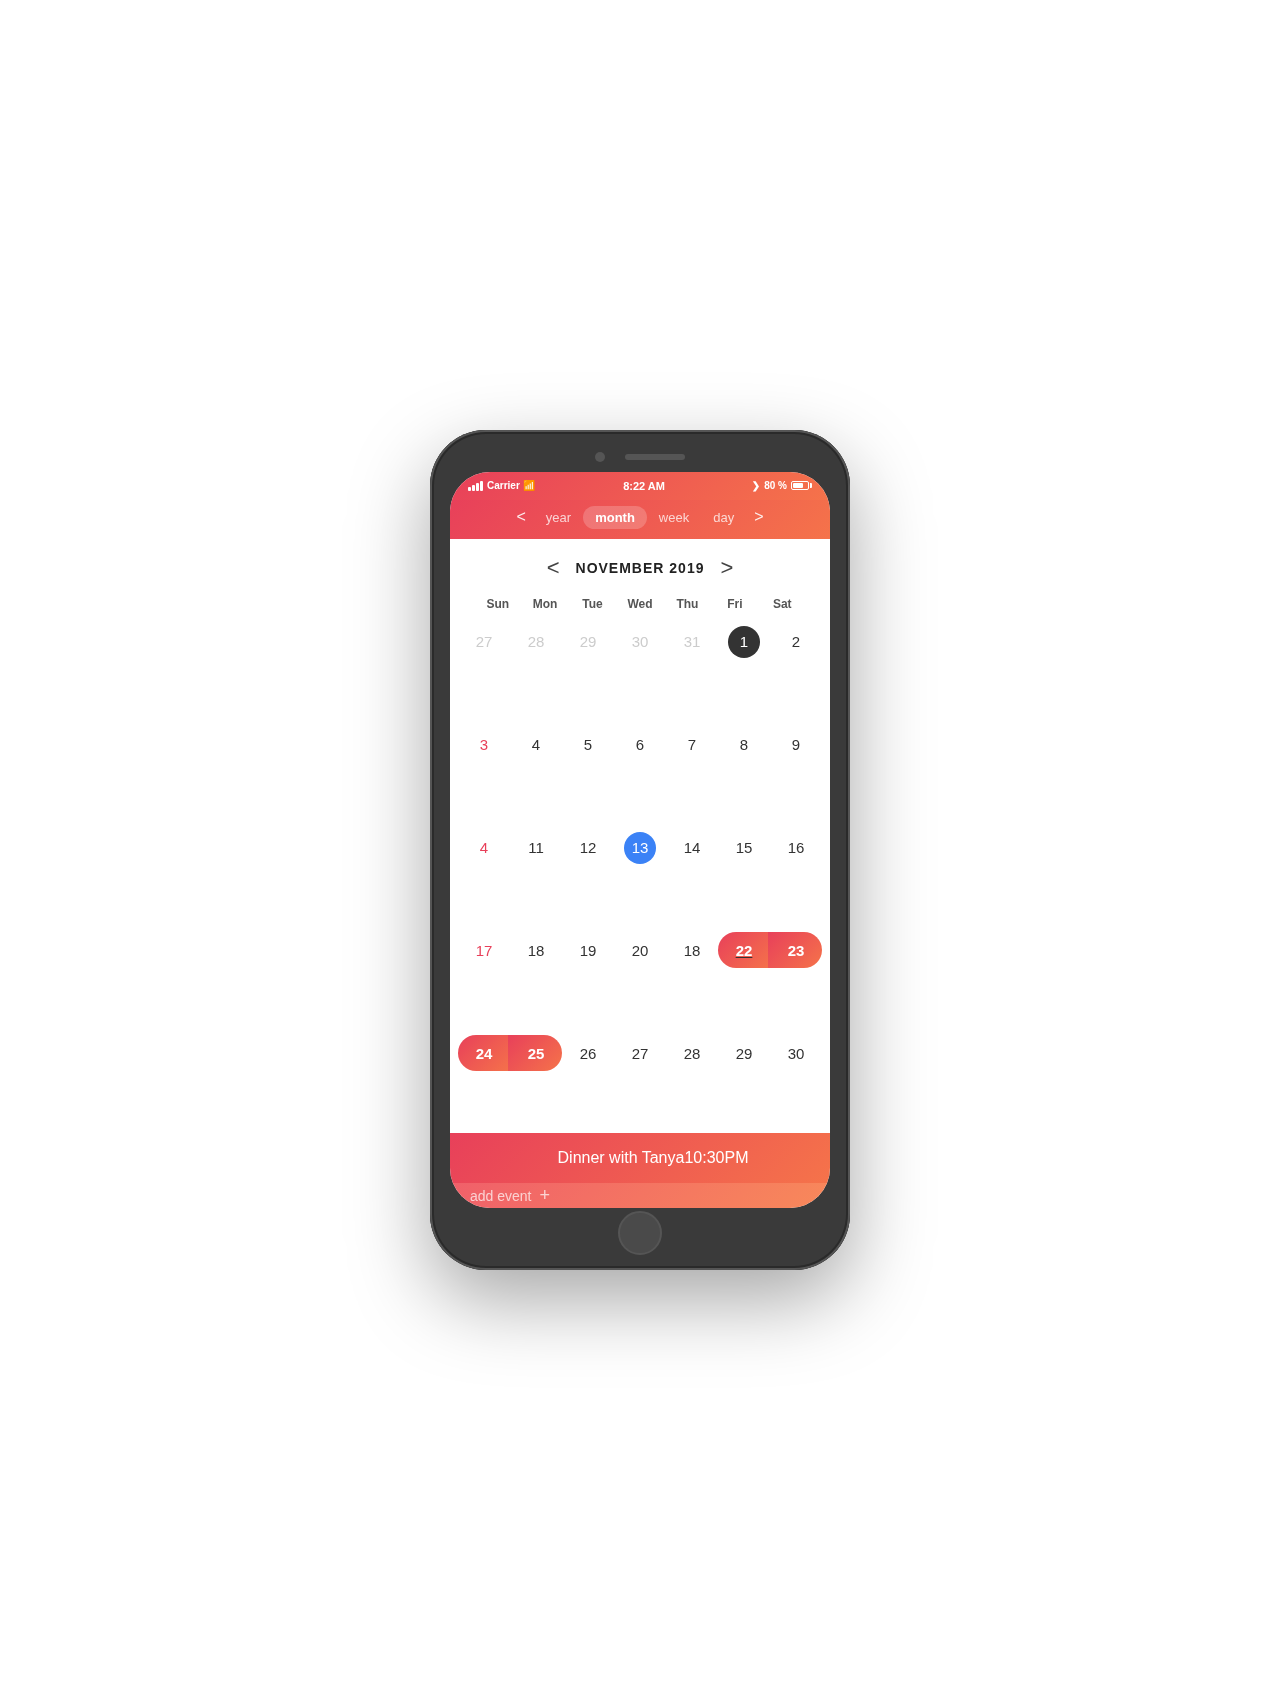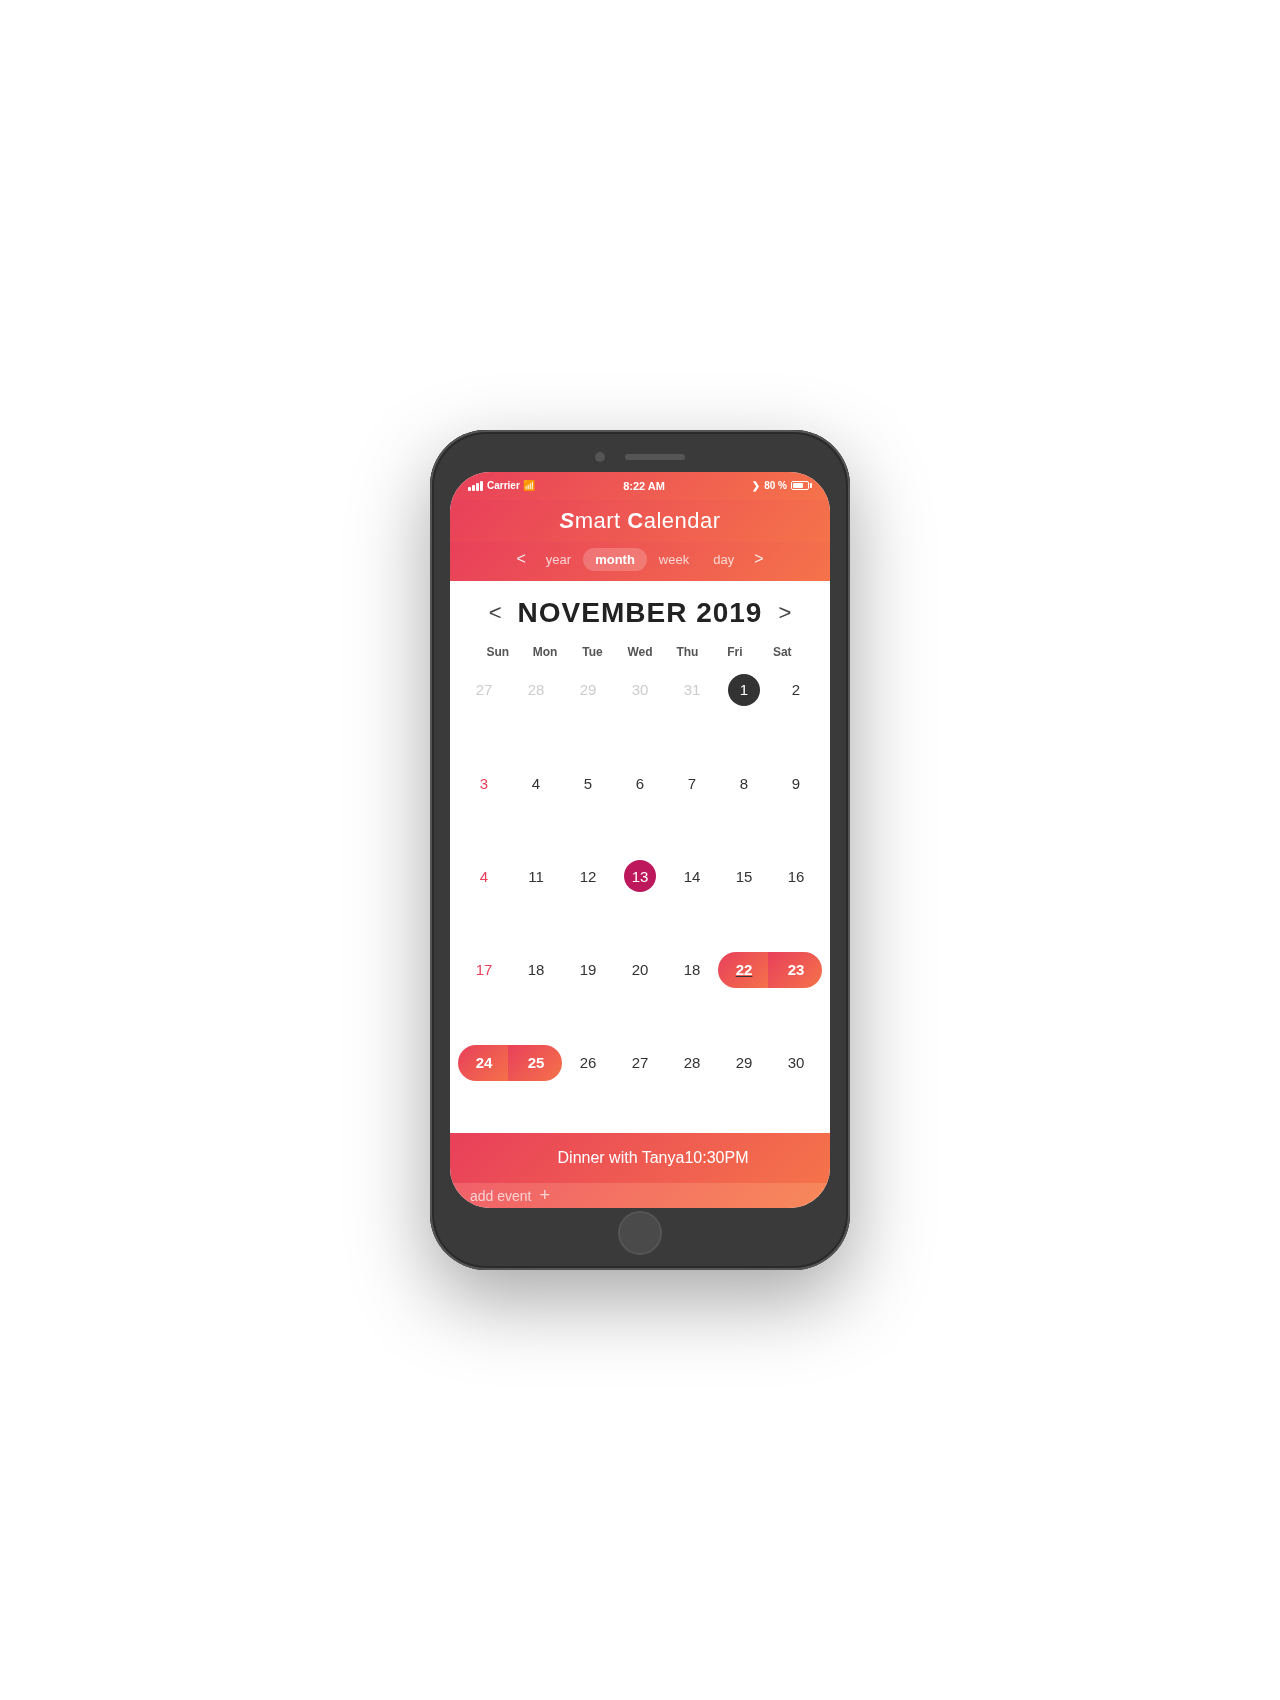--- a/index.html
+++ b/index.html
@@ -168,21 +168,21 @@
       padding: 16px 20px 8px;
       gap: 16px;
     }
     .month-chevron {
       font-size: 22px;
       color: #444;
       cursor: pointer;
       font-weight: 300;
     }
     .month-title {
-      font-size: 28px;
+      font-size: 14px;
       font-weight: 700;
       color: #222;
       letter-spacing: 1px;
     }
 
     
     .day-headers {
       display: grid;
       grid-template-columns: repeat(7, 1fr);
       padding: 4px 24px;
@@ -222,21 +222,21 @@
       background: #333;
       color: #fff;
       width: 32px;
       height: 32px;
       border-radius: 50%;
       display: flex;
       align-items: center;
       justify-content: center;
     }
     .cal-day.selected .day-num {
-      background: #be185d;
+      background: #3b82f6;
       color: #fff;
       width: 32px;
       height: 32px;
       border-radius: 50%;
       display: flex;
       align-items: center;
       justify-content: center;
     }
     .cal-day .day-num {
       position: relative;
@@ -353,25 +353,20 @@
         <span>80 %</span>
         <div class="battery-icon">
           <div class="battery-body">
             <div class="battery-fill"></div>
           </div>
           <div class="battery-tip"></div>
         </div>
       </div>
     </div>
 
-    <div class="app-header">
-      <div class="app-title">
-        <span class="bold-s">S</span><span>mart </span><span class="bold-c">C</span><span>alendar</span>
-      </div>
-    </div>
 
     <div class="view-tabs">
       <span class="tab-chevron">&lt;</span>
       <div class="tab-item">
         <span>year</span>
       </div>
       <div class="tab-item active">
         <span>month</span>
       </div>
       <div class="tab-item">

